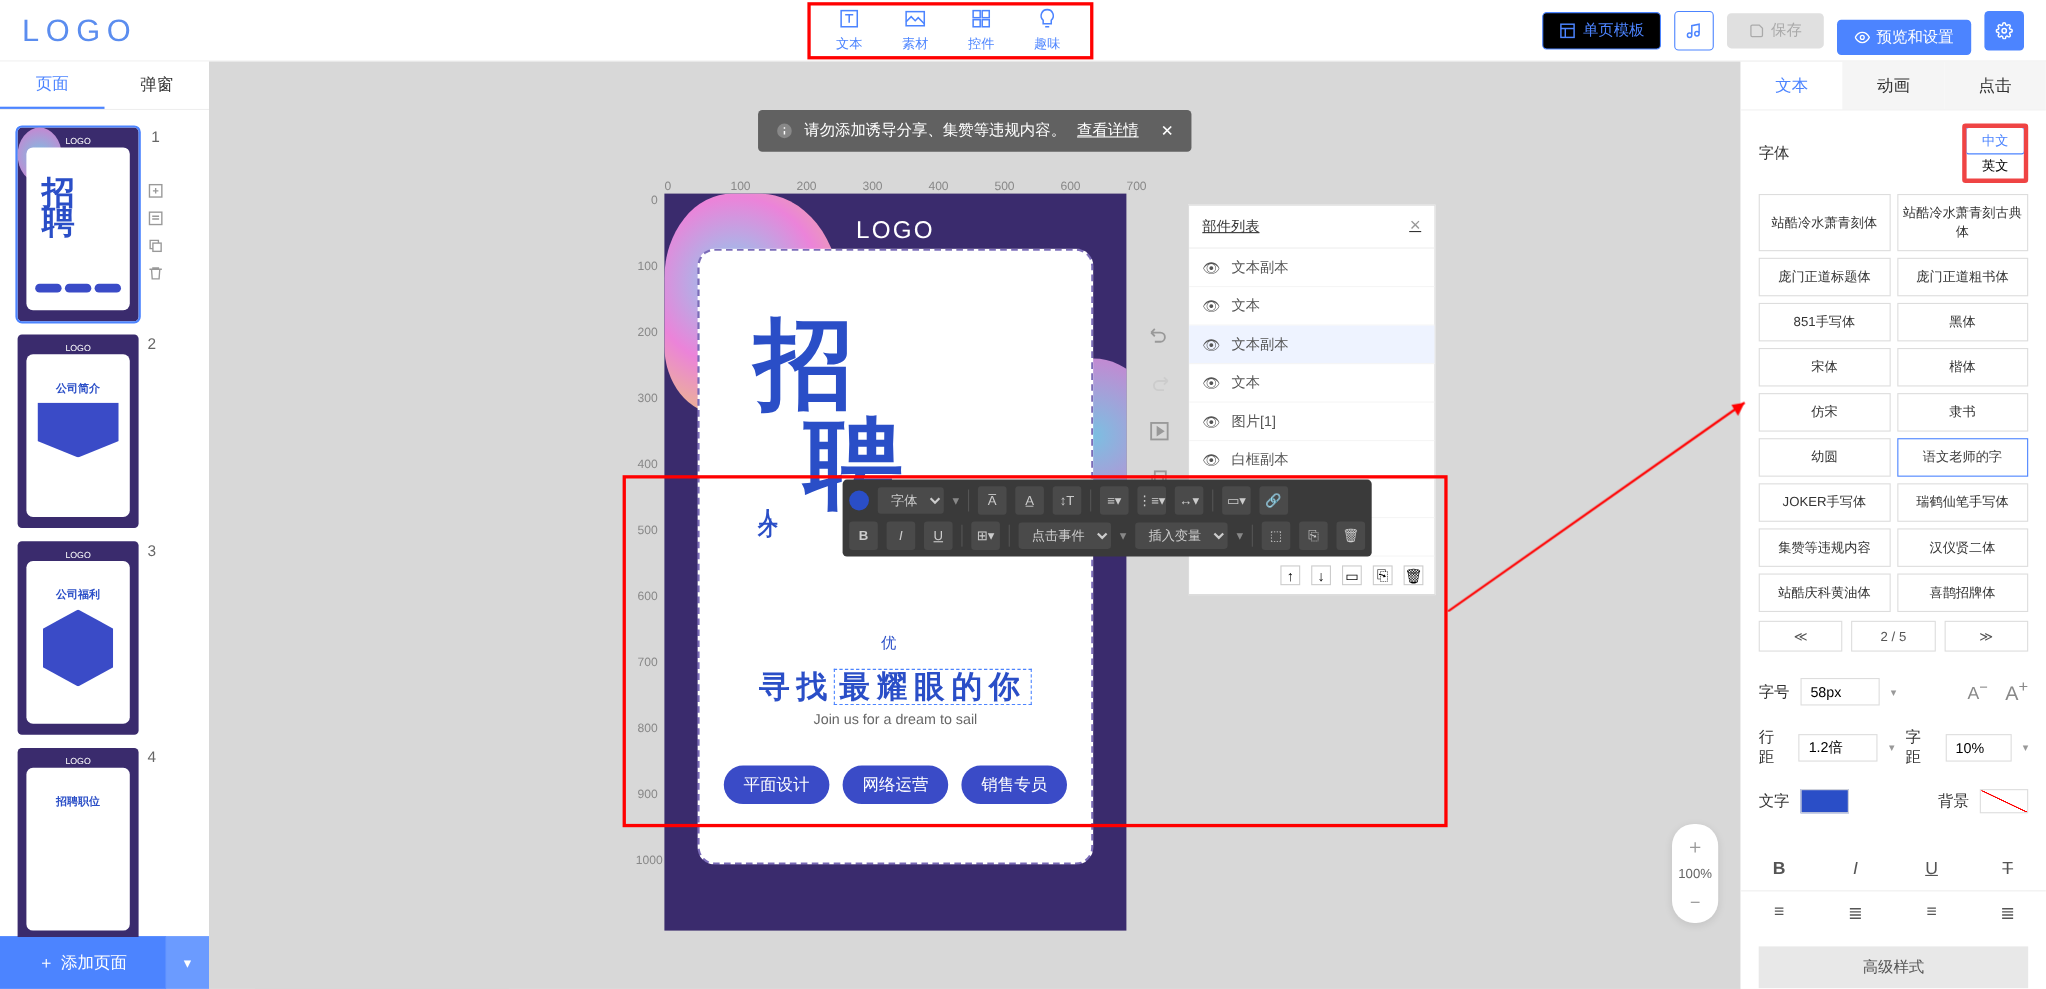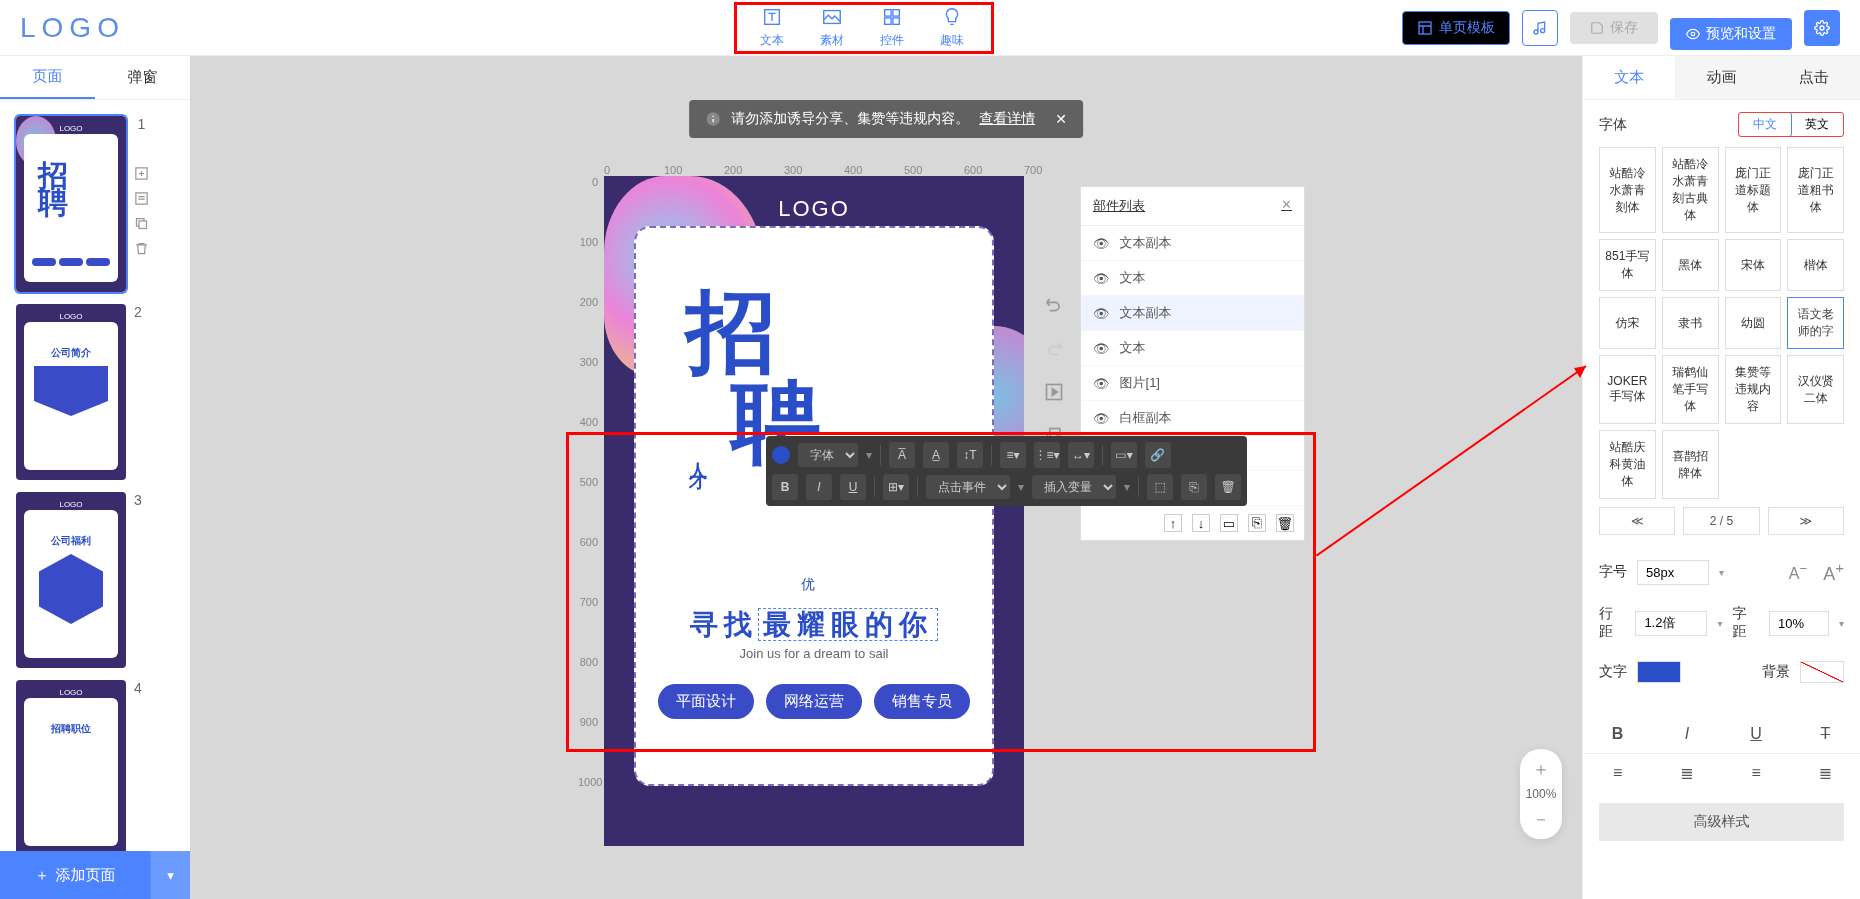--- a/index.html
+++ b/index.html
@@ -46,21 +46,21 @@
 .ruler-v span { display: block; height: 60px; text-align: right; padding-right: 4px; }
 .canvas { position: absolute; top: 120px; left: 414px; width: 420px; height: 670px; background: #3a2b6d; overflow: hidden; }
 .canvas-logo { position: absolute; top: 20px; left: 50%; transform: translateX(-50%); color: #fff; font-size: 22px; font-weight: 400; letter-spacing: 2px; }
 .canvas-card { position: absolute; top: 50px; left: 30px; right: 30px; bottom: 60px; background: #fff; border-radius: 16px; border: 2px dashed #7b6cb8; }
 .hiring-text { position: absolute; top: 60px; left: 50px; font-size: 90px; color: #2a4ec7; font-weight: bold; line-height: 1; font-family: serif; }
 .hire-sub1 { position: absolute; top: 220px; left: 50px; color: #2a4ec7; font-size: 18px; letter-spacing: 8px; writing-mode: vertical-rl; font-weight: bold; }
 .subtitle1 { position: absolute; top: 400px; left: 50%; transform: translateX(-50%); color: #2a4ec7; font-size: 14px; letter-spacing: 12px; }
 .headline { position: absolute; top: 430px; left: 50%; transform: translateX(-50%); color: #2a4ec7; font-size: 28px; letter-spacing: 6px; font-weight: bold; white-space: nowrap; }
 .headline-sel { border: 1px dashed #4c84ff; padding: 0 4px; }
 .subtitle2 { position: absolute; top: 470px; left: 50%; transform: translateX(-50%); color: #666; font-size: 13px; white-space: nowrap; }
-.pills { position: absolute; top: 508px; left: 50%; transform: translateX(-50%); display: flex; gap: 12px; }
+.pills { position: absolute; top: 520px; left: 50%; transform: translateX(-50%); display: flex; gap: 12px; }
 .pill { background: #3a4bc7; color: #fff; padding: 8px 18px; border-radius: 20px; font-size: 15px; white-space: nowrap; }
 .canvas-blob1 { position: absolute; top: 0; left: 0; width: 160px; height: 200px; background: radial-gradient(circle at 40% 40%, #8ce4ff, #ff8de5, #ffe16b); border-radius: 50% 60% 70% 40%; opacity: 0.9; }
 .canvas-blob2 { position: absolute; top: 150px; right: -30px; width: 120px; height: 140px; background: radial-gradient(circle, #8ce4ff, #ff8de5); border-radius: 50%; opacity: 0.8; }
 
 
 .highlight-canvas { position: absolute; top: 376px; left: 376px; width: 750px; height: 320px; border: 3px solid #ff0000; z-index: 20; pointer-events: none; }
 .arrow-line { position: absolute; z-index: 21; pointer-events: none; }
 
 
 .text-toolbar { position: absolute; top: 380px; left: 576px; background: #3a3a3a; border-radius: 4px; padding: 6px; display: flex; flex-direction: column; gap: 6px; z-index: 15; color: #ccc; font-size: 12px; }
@@ -91,24 +91,24 @@
 
 .right-panel { position: absolute; right: 0; top: 56px; width: 278px; bottom: 0; background: #fff; border-left: 1px solid #eee; overflow-y: auto; }
 .rp-tabs { display: flex; height: 44px; border-bottom: 1px solid #eee; }
 .rp-tab { flex: 1; display: flex; align-items: center; justify-content: center; font-size: 15px; color: #333; cursor: pointer; }
 .rp-tab.active { background: #fff; color: #4c84ff; }
 .rp-tab:not(.active) { background: #f5f5f5; }
 .rp-section { padding: 12px 16px; }
 .rp-label { font-size: 14px; color: #333; }
 .rp-row { display: flex; align-items: center; gap: 10px; margin-bottom: 10px; }
 .rp-row-between { justify-content: space-between; }
-.lang-toggle { display: flex; border: 1px solid #ef4444; border-radius: 3px; overflow: hidden; }
+.lang-toggle { display: flex; border: 4px solid #ef4444; border-radius: 3px; overflow: hidden; flex-direction: column; }
 .lang-toggle span { padding: 3px 14px; font-size: 12px; cursor: pointer; }
 .lang-toggle span.active { color: #4c84ff; border: 1px solid #4c84ff; margin: -1px; border-radius: 3px; }
-.font-grid { display: grid; grid-template-columns: 1fr 1fr 1fr 1fr; gap: 6px; }
+.font-grid { display: grid; grid-template-columns: 1fr 1fr; gap: 6px; }
 .font-btn { border: 1px solid #ddd; padding: 8px 4px; font-size: 12px; text-align: center; cursor: pointer; background: #fff; color: #333; }
 .font-btn.active { border-color: #4c84ff; color: #404040; }
 .page-nav { display: flex; gap: 8px; margin-top: 8px; }
 .page-nav button { flex: 1; border: 1px solid #ddd; background: #fff; padding: 6px; cursor: pointer; font-size: 12px; color: #555; }
 .rp-input { border: 1px solid #ddd; padding: 4px 8px; font-size: 13px; width: 72px; }
 .color-sw { width: 44px; height: 22px; border: 1px solid #ddd; cursor: pointer; }
 .format-row { display: flex; justify-content: space-around; padding: 10px 0; }
 .format-row span { font-size: 16px; color: #555; cursor: pointer; width: 30px; text-align: center; }
 .adv-btn { width: calc(100% - 32px); margin: 10px 16px; background: #e8e8e8; border: none; padding: 10px; font-size: 14px; color: #555; cursor: pointer; }
 

